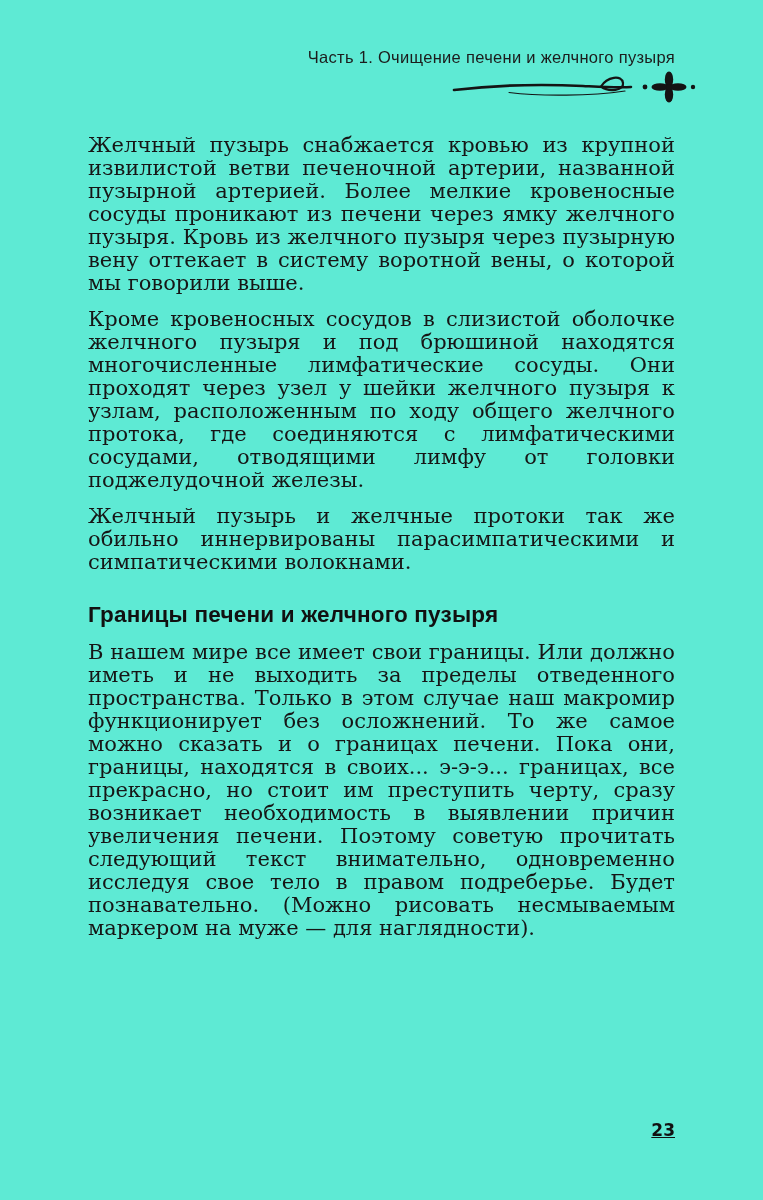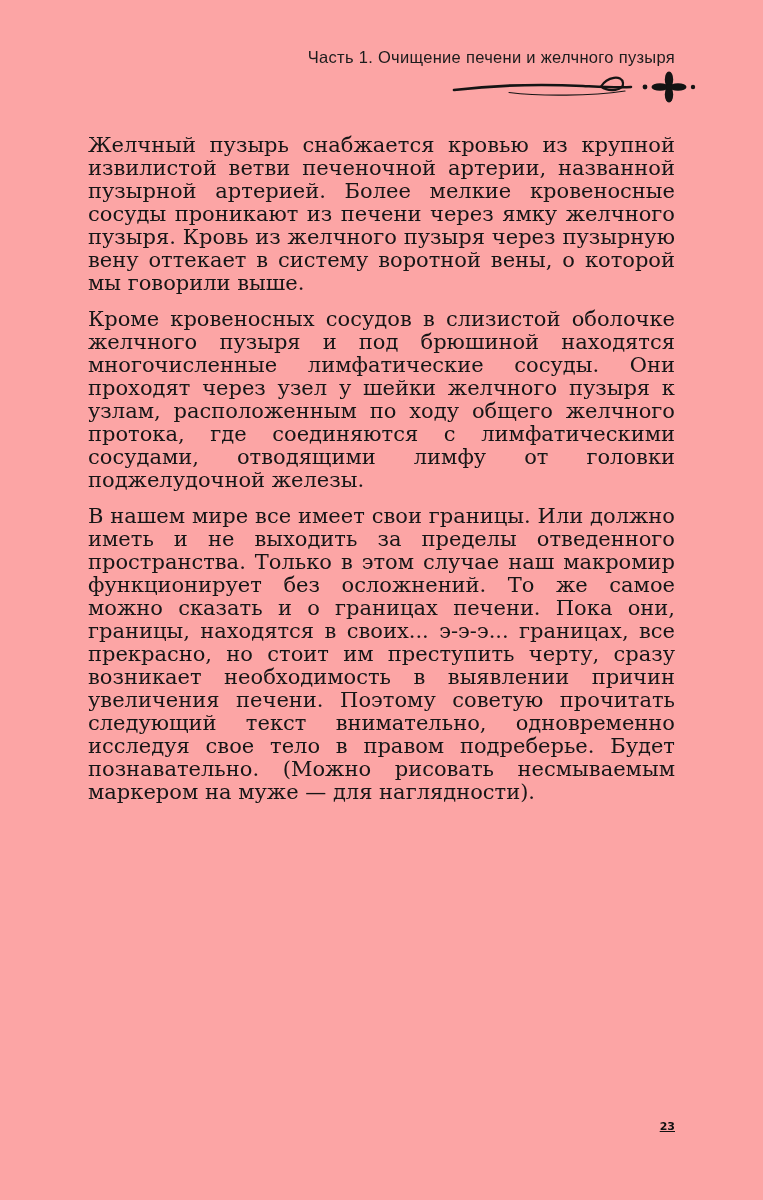--- a/index.html
+++ b/index.html
@@ -2,21 +2,21 @@
 <html lang="ru"><head>
 <meta charset="utf-8">
 <style>
   * { margin: 0; padding: 0; box-sizing: border-box; }
   html, body { background: #ffffff; }
   .page {
     position: relative;
     width: 763px;
     height: 1200px;
     margin: 0 auto;
-    background: #fca5a5;
+    background: #5eead4;
     color: #161616;
     font-family: "DejaVu Serif", "Liberation Serif", serif;
     overflow: hidden;
   }
   .running-head {
     position: absolute;
     top: 48px;
     left: 88px;
     right: 88px;
     text-align: right;
@@ -58,21 +58,21 @@
     margin-top: 27px;
     margin-bottom: 13px;
     letter-spacing: 0.2px;
   }
   .page-number {
     position: absolute;
     right: 88px;
     top: 1120px;
     font-family: "DejaVu Sans", "Liberation Sans", sans-serif;
     font-weight: bold;
-    font-size: 11px;
+    font-size: 17px;
     color: #111111;
     text-decoration: underline;
   }
 </style>
 </head>
 <body>
 
 <div class="page">
 
   <div class="running-head">
@@ -95,20 +95,22 @@
           </g>
           <circle cx="242" cy="17" r="2.2"></circle>
         </g>
       </svg>
     </div>
   </div>
 
   <div class="content">
     <p class="para" lang="ru">Желчный пузырь снабжается кровью из крупной извилистой ветви печеночной артерии, названной пузырной артерией. Более мелкие кровеносные сосуды проникают из печени через ямку желчного пузыря. Кровь из желчного пузыря через пузырную вену оттекает в систему воротной вены, о которой мы говорили выше.</p>
     <p class="para" lang="ru">Кроме кровеносных сосудов в слизистой оболочке желчного пузыря и под брюшиной находятся многочисленные лимфатические сосуды. Они проходят через узел у шейки желчного пузыря к узлам, расположенным по ходу общего желчного протока, где соединяются с лимфатическими сосудами, отводящими лимфу от головки поджелудочной железы.</p>
+    <p class="para" lang="ru">Желчный пузырь и желчные протоки так же обильно иннервированы парасимпатическими и симпатическими волокнами.</p>
 
+    <h2 class="section-heading">Границы печени и желчного пузыря</h2>
 
     <p class="para" lang="ru">В нашем мире все имеет свои границы. Или должно иметь и не выходить за пределы отведенного пространства. Только в этом случае наш макромир функционирует без осложнений. То же самое можно сказать и о границах печени. Пока они, границы, находятся в своих... э-э-э... границах, все прекрасно, но стоит им преступить черту, сразу возникает необходимость в выявлении причин увеличения печени. Поэтому советую прочитать следующий текст внимательно, одновременно исследуя свое тело в правом подреберье. Будет познавательно. (Можно рисовать несмываемым маркером на муже — для наглядности).</p>
   </div>
 
   <div class="page-number">23</div>
 
 </div>
 
 </body></html>

